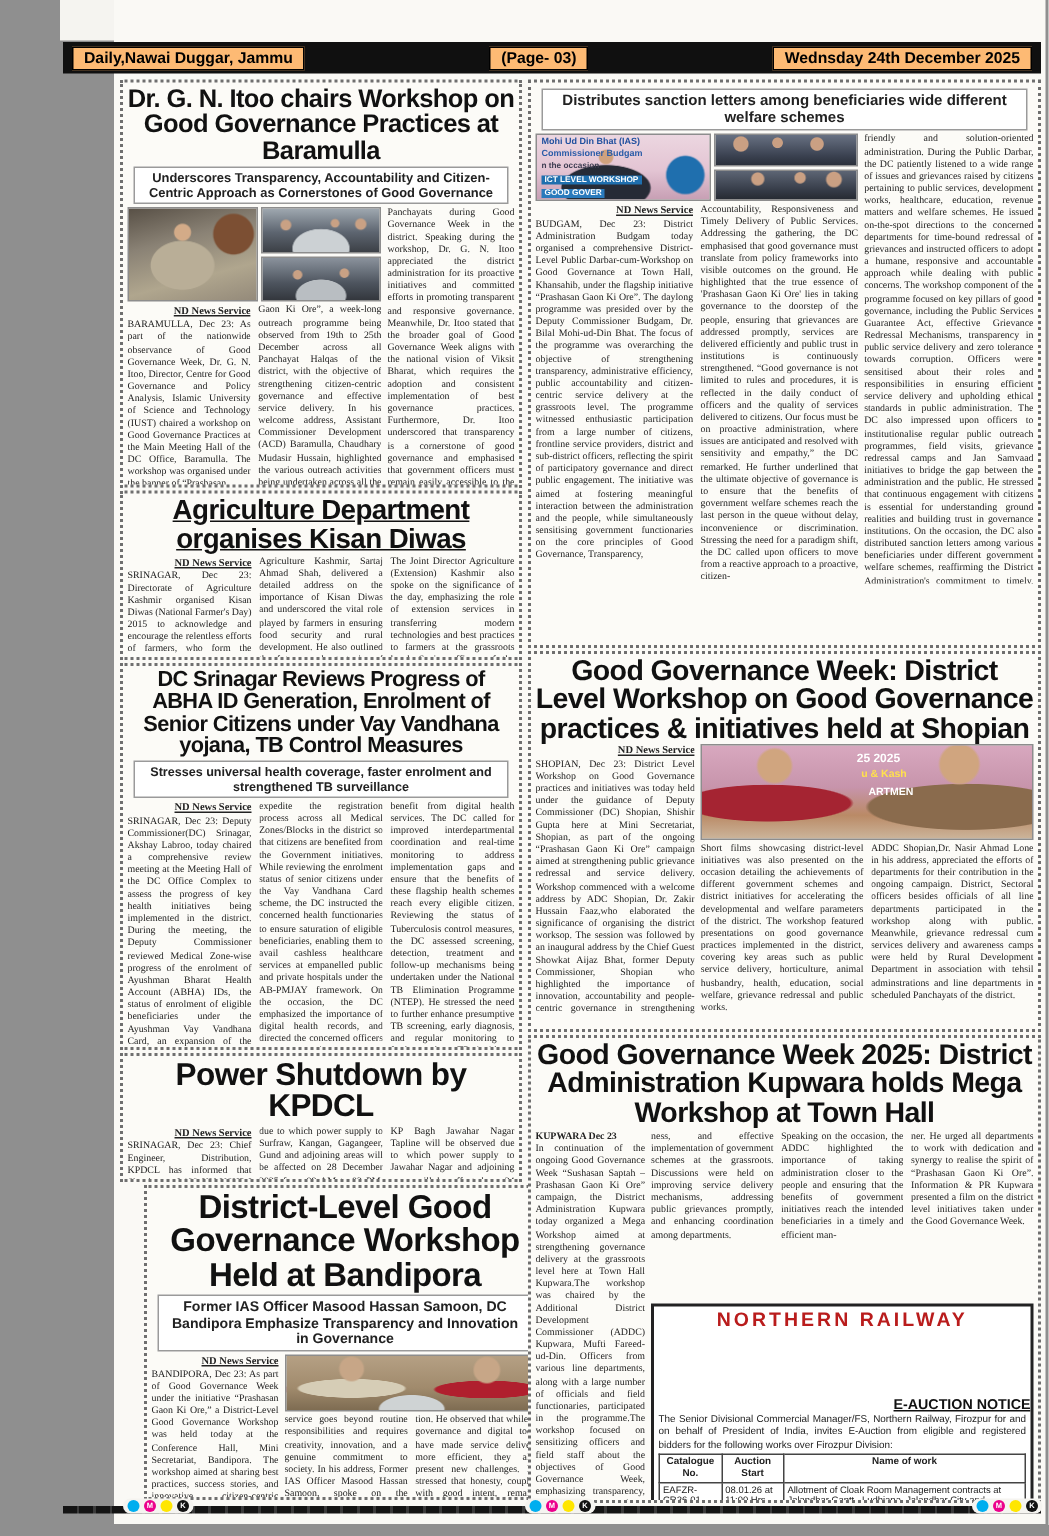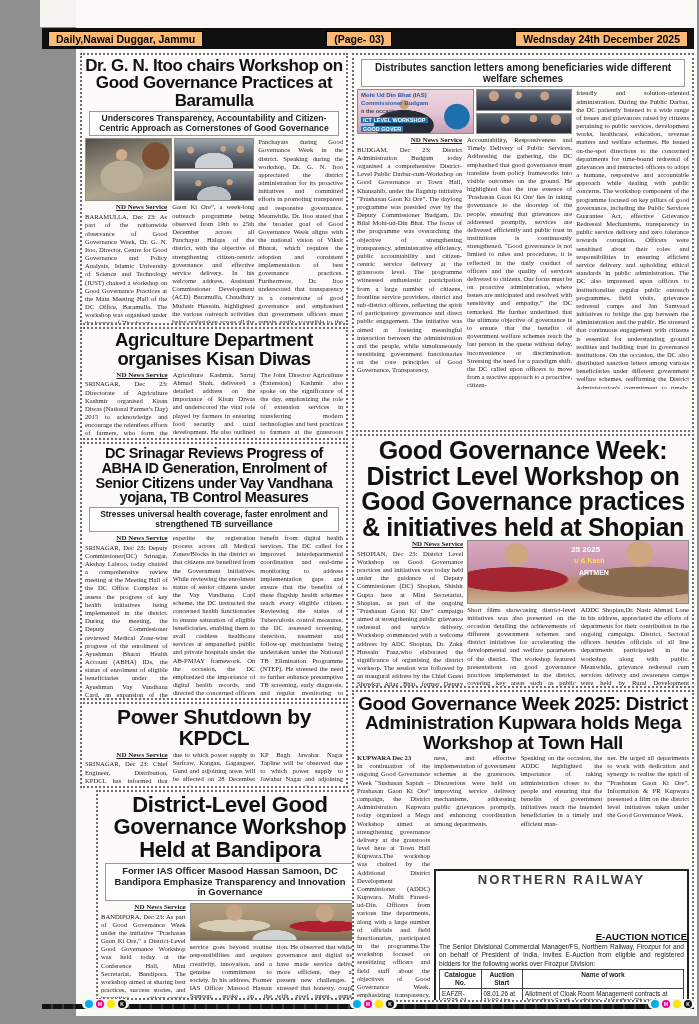--- a/index.html
+++ b/index.html
@@ -64,21 +64,21 @@
     radial-gradient(circle at 26% 24%,#c7a687 0 6%,rgba(0,0,0,0) 7%),
     radial-gradient(circle at 80% 26%,#c7a687 0 6%,rgba(0,0,0,0) 7%),
     radial-gradient(ellipse at 26% 60%,#d6cdb6 0 20%,rgba(0,0,0,0) 21%),
     radial-gradient(ellipse at 80% 62%,#b01f2e 0 18%,rgba(0,0,0,0) 19%),
     radial-gradient(ellipse at 50% 98%,#cfd3d4 0 18%,rgba(0,0,0,0) 19%),
     linear-gradient(180deg,#b5a084 0%,#a08a6c 60%,#7e6c52 100%);}
   .ovl{position:absolute;font-family:"Liberation Sans",sans-serif;font-weight:bold;white-space:nowrap;}
 
   
   .ad{border:2px solid #222;background:#fff;font-family:"Liberation Sans",sans-serif;box-sizing:border-box;overflow:hidden;}
-  .ad-title{text-align:center;font-weight:800;font-size:13px;letter-spacing:2px;color:#404040;padding-top:1px;}
+  .ad-title{text-align:center;font-weight:800;font-size:13px;letter-spacing:2px;color:#b91c1c;padding-top:1px;}
   .ad-sub{text-align:right;font-weight:800;font-size:9.5px;text-decoration:underline;color:#111;margin-top:44px;}
   .ad-intro{font-size:6.6px;line-height:1.25;text-align:justify;padding:1px 3px;color:#222;}
   .ad-table{border-collapse:collapse;width:calc(100% - 6px);margin:0 3px;font-size:6.3px;line-height:1.2;}
   .ad-table th,.ad-table td{border:1px solid #444;padding:1px 2px;vertical-align:top;text-align:left;color:#222;}
   .ad-table th{text-align:center;font-size:6.6px;}
 
   
   .regbar{position:absolute;left:42px;top:1004px;width:652px;height:5px;background:repeating-linear-gradient(90deg,#141414 0 9px,#3a3a3a 9px 11px);}
   .regdots{position:absolute;top:999px;display:flex;gap:3px;background:#f5f4f0;padding:1px 3px;border-radius:6px;}
   .dot{width:8px;height:8px;border-radius:50%;font-size:5px;font-family:"Liberation Sans",sans-serif;font-weight:bold;color:#fff;display:flex;align-items:center;justify-content:center;}
@@ -115,21 +115,21 @@
             <span>BARAMULLA, Dec 23: As part of the nationwide observance of Good Governance Week, Dr. G. N. Itoo, Director, Centre for Good Governance and Policy Analysis, Islamic University of Science and Technology (IUST) chaired a workshop on Good Governance Practices at the Main Meeting Hall of the DC Office, Baramulla. The workshop was organised under the banner of “Prashasan</span>
           </div>
           <div class="col">Gaon Ki Ore”, a week-long outreach programme being observed from 19th to 25th December across all Panchayat Halqas of the district, with the objective of strengthening citizen-centric governance and effective service delivery. In his welcome address, Assistant Commissioner Development (ACD) Baramulla, Chaudhary Mudasir Hussain, highlighted the various outreach activities being undertaken across all the 402 Halqa</div>
         </div>
       </div>
       <div class="col" style="flex:1;max-width:33%;">Panchayats during Good Governance Week in the district. Speaking during the workshop, Dr. G. N. Itoo appreciated the district administration for its proactive initiatives and committed efforts in promoting transparent and responsive governance. Meanwhile, Dr. Itoo stated that the broader goal of Good Governance Week aligns with the national vision of Viksit Bharat, which requires the adoption and consistent implementation of best governance practices. Furthermore, Dr. Itoo underscored that transparency is a cornerstone of good governance and emphasised that government officers must remain easily accessible to the public, enabling citizens to voice their grievances and participate meaningfully in the governance process. The workshop witnessed interactive deliberations, during which officers from various departments shared valuable insights and perspectives on strengthening governance mechanisms at the district level.</div>
     </div>
   </div>
 
   <div class="art" style="left:80px;top:327px;width:268px;height:113px;">
-    <div class="hl" style="font-size:18.5px;">Agriculture Department organises Kisan Diwas</div>
+    <div class="hl" style="font-size:18.5px;text-decoration:underline;">Agriculture Department organises Kisan Diwas</div>
     <div class="cols" style="height:84px;margin-top:2px;">
       <div class="col">
         <div class="byline">ND News Service</div>
         <span>SRINAGAR, Dec 23: Directorate of Agriculture Kashmir organised Kisan Diwas (National Farmer's Day) 2015 to acknowledge and encourage the relentless efforts of farmers, who form the backbone of the agricultural economy. The programme highlighted the need to support farmers through sustained policy measures, innovation, and extension services. On the occasion, Director</span>
       </div>
       <div class="col">Agriculture Kashmir, Sartaj Ahmad Shah, delivered a detailed address on the importance of Kisan Diwas and underscored the vital role played by farmers in ensuring food security and rural development. He also outlined the future work strategies of the department, focusing on strengthening farmer-centric initiatives, improving productivity, and promoting sustainable agricultural practices.</div>
       <div class="col">The Joint Director Agriculture (Extension) Kashmir also spoke on the significance of the day, emphasizing the role of extension services in transferring modern technologies and best practices to farmers at the grassroots level. Senior officers of the Agriculture Department were present during the event, reaffirming the department's commitment to farmer welfare and agricultural development in the region.</div>
     </div>
   </div>
 
@@ -200,21 +200,21 @@
             <span>BUDGAM, Dec 23: District Administration Budgam today organised a comprehensive District-Level Public Darbar-cum-Workshop on Good Governance at Town Hall, Khansahib, under the flagship initiative “Prashasan Gaon Ki Ore”. The daylong programme was presided over by the Deputy Commissioner Budgam, Dr. Bilal Mohi-ud-Din Bhat. The focus of the programme was overarching the objective of strengthening transparency, administrative efficiency, public accountability and citizen-centric service delivery at the grassroots level. The programme witnessed enthusiastic participation from a large number of citizens, frontline service providers, district and sub-district officers, reflecting the spirit of participatory governance and direct public engagement. The initiative was aimed at fostering meaningful interaction between the administration and the people, while simultaneously sensitising government functionaries on the core principles of Good Governance, Transparency,</span>
           </div>
           <div class="col">Accountability, Responsiveness and Timely Delivery of Public Services. Addressing the gathering, the DC emphasised that good governance must translate from policy frameworks into visible outcomes on the ground. He highlighted that the true essence of 'Prashasan Gaon Ki Ore' lies in taking governance to the doorstep of the people, ensuring that grievances are addressed promptly, services are delivered efficiently and public trust in institutions is continuously strengthened. “Good governance is not limited to rules and procedures, it is reflected in the daily conduct of officers and the quality of services delivered to citizens. Our focus must be on proactive administration, where issues are anticipated and resolved with sensitivity and empathy,” the DC remarked. He further underlined that the ultimate objective of governance is to ensure that the benefits of government welfare schemes reach the last person in the queue without delay, inconvenience or discrimination. Stressing the need for a paradigm shift, the DC called upon officers to move from a reactive approach to a proactive, citizen-</div>
         </div>
       </div>
       <div class="col" style="flex:1;max-width:34%;">friendly and solution-oriented administration. During the Public Darbar, the DC patiently listened to a wide range of issues and grievances raised by citizens pertaining to public services, development works, healthcare, education, revenue matters and welfare schemes. He issued on-the-spot directions to the concerned departments for time-bound redressal of grievances and instructed officers to adopt a humane, responsive and accountable approach while dealing with public concerns. The workshop component of the programme focused on key pillars of good governance, including the Public Services Guarantee Act, effective Grievance Redressal Mechanisms, transparency in public service delivery and zero tolerance towards corruption. Officers were sensitised about their roles and responsibilities in ensuring efficient service delivery and upholding ethical standards in public administration. The DC also impressed upon officers to institutionalise regular public outreach programmes, field visits, grievance redressal camps and Jan Samvaad initiatives to bridge the gap between the administration and the public. He stressed that continuous engagement with citizens is essential for understanding ground realities and building trust in governance institutions. On the occasion, the DC also distributed sanction letters among various beneficiaries under different government welfare schemes, reaffirming the District Administration's commitment to timely, transparent and inclusive delivery of benefits to eligible beneficiaries.</div>
     </div>
   </div>
 
   <div class="art" style="left:352px;top:434px;width:342px;height:254px;">
-    <div class="hl" style="font-size:25px;">Good Governance Week: District Level Workshop on Good Governance practices &amp; initiatives held at Shopian</div>
+    <div class="hl" style="font-size:19px;">Good Governance Week: District Level Workshop on Good Governance practices &amp; initiatives held at Shopian</div>
     <div style="display:flex;gap:4px;height:180px;">
       <div class="col" style="flex:1;max-width:32%;">
         <div class="byline">ND News Service</div>
         <span>SHOPIAN, Dec 23: District Level Workshop on Good Governance practices and initiatives was today held under the guidance of Deputy Commissioner (DC) Shopian, Shishir Gupta here at Mini Secretariat, Shopian, as part of the ongoing “Prashasan Gaon Ki Ore” campaign aimed at strengthening public grievance redressal and service delivery. Workshop commenced with a welcome address by ADC Shopian, Dr. Zakir Hussain Faaz,who elaborated the significance of organising the district worksop. The session was followed by an inaugural address by the Chief Guest Showkat Aijaz Bhat, former Deputy Commissioner, Shopian who highlighted the importance of innovation, accountability and people-centric governance in strengthening public service delivery. He stressed that good governance must translate into timely, transparent and citizen-friendly service delivery at the grassroots level. Chief Horticulture Officer Shopian presented specific points of District @100, outlining the horticulture sector developmental vision and scheme achievements.</span>
       </div>
       <div style="flex:2;display:flex;flex-direction:column;gap:2px;">
         <div class="photo ph-shopian" style="height:112px;">
           <span class="ovl" style="right:40%;top:4px;font-size:8px;color:#fff;">25 2025</span>
           <span class="ovl" style="right:38%;top:16px;font-size:7px;color:#ffe14d;">u &amp; Kash</span>
           <span class="ovl" style="right:36%;top:28px;font-size:7px;color:#fff;">ARTMEN</span>

